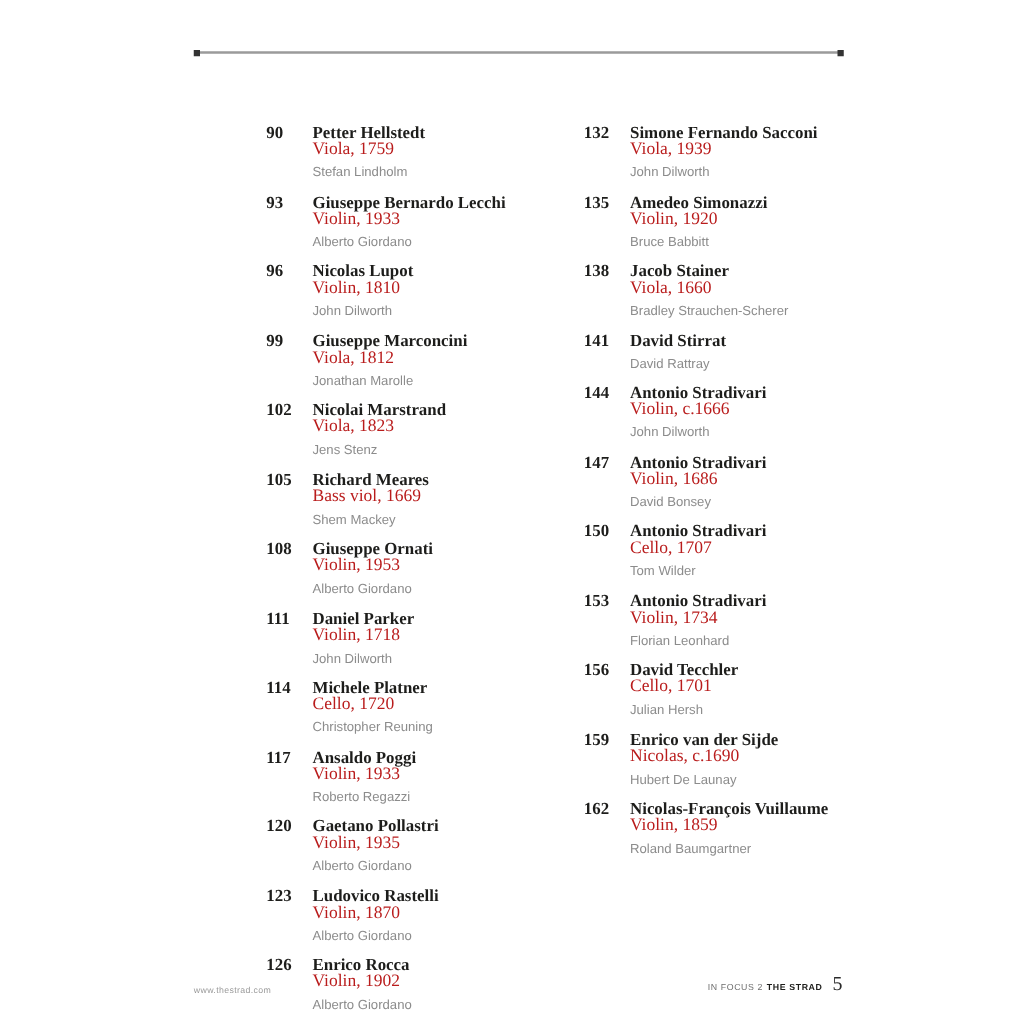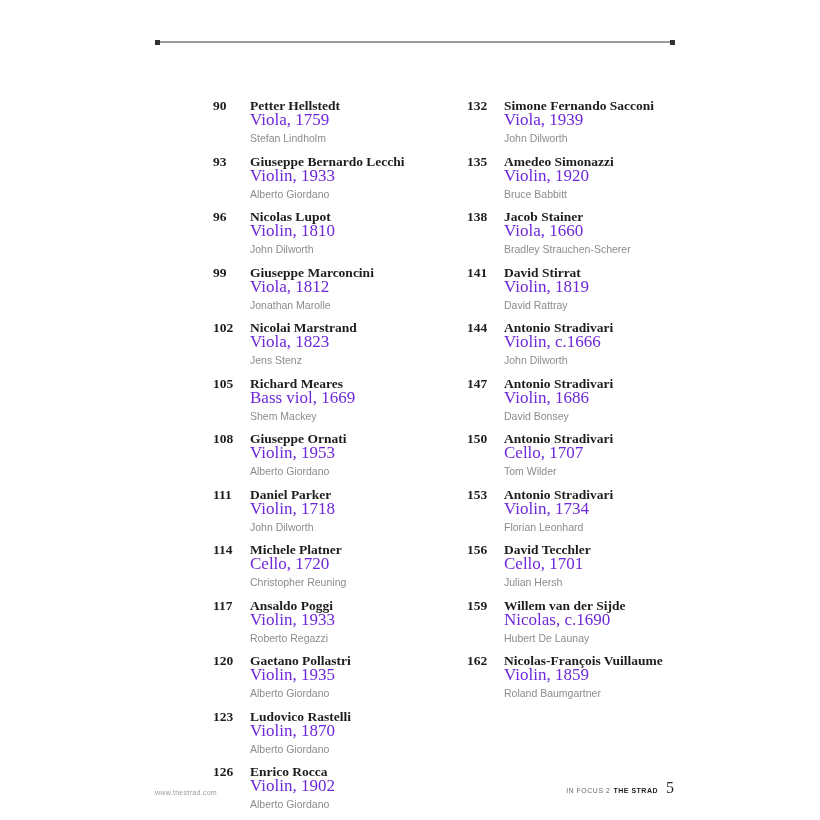--- a/index.html
+++ b/index.html
@@ -50,24 +50,24 @@
     color: #1d1d1b;
   }
   .entry-body { flex: 1; }
   .entry-maker {
     font-weight: bold;
     font-size: 13.5px;
     line-height: 13px;
     color: #1d1d1b;
   }
   .entry-instrument {
-    font-size: 17px;
+    font-size: 14px;
     line-height: 13px;
     margin-top: 1px;
-    color: #6d28d9;
+    color: #b91c1c;
   }
   .entry-contributor {
     font-family: "Liberation Sans", sans-serif;
     font-size: 10.5px;
     line-height: 12px;
     margin-top: 6px;
     color: #8c8c8c;
   }
 
   
@@ -270,21 +270,20 @@
       <div class="entry-maker">Jacob Stainer</div>
       <div class="entry-instrument">Viola, 1660</div>
       <div class="entry-contributor">Bradley Strauchen-Scherer</div>
     </div>
   </div>
 
   <div class="entry">
     <div class="entry-num">141</div>
     <div class="entry-body">
       <div class="entry-maker">David Stirrat</div>
-      <div class="entry-instrument">Violin, 1819</div>
       <div class="entry-contributor">David Rattray</div>
     </div>
   </div>
 
   <div class="entry">
     <div class="entry-num">144</div>
     <div class="entry-body">
       <div class="entry-maker">Antonio Stradivari</div>
       <div class="entry-instrument">Violin, c.1666</div>
       <div class="entry-contributor">John Dilworth</div>
@@ -323,21 +322,21 @@
     <div class="entry-body">
       <div class="entry-maker">David Tecchler</div>
       <div class="entry-instrument">Cello, 1701</div>
       <div class="entry-contributor">Julian Hersh</div>
     </div>
   </div>
 
   <div class="entry">
     <div class="entry-num">159</div>
     <div class="entry-body">
-      <div class="entry-maker">Willem van der Sijde</div>
+      <div class="entry-maker">Enrico van der Sijde</div>
       <div class="entry-instrument">Nicolas, c.1690</div>
       <div class="entry-contributor">Hubert De Launay</div>
     </div>
   </div>
 
   <div class="entry">
     <div class="entry-num">162</div>
     <div class="entry-body">
       <div class="entry-maker">Nicolas-François Vuillaume</div>
       <div class="entry-instrument">Violin, 1859</div>

